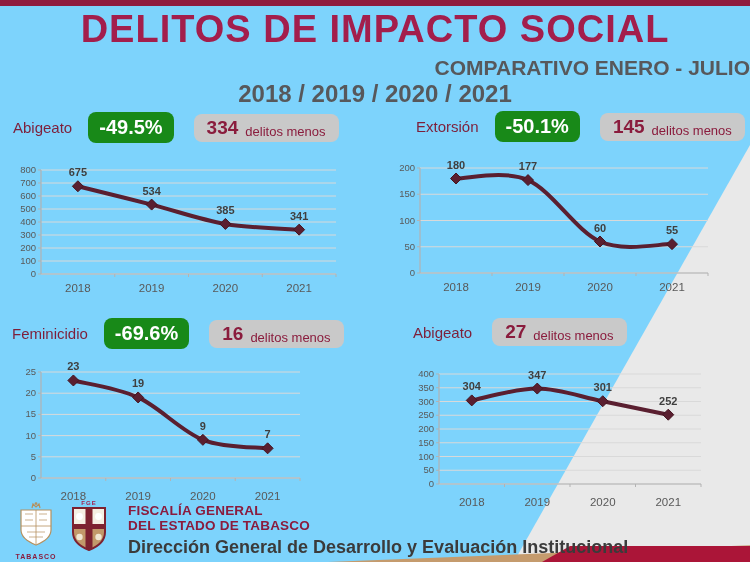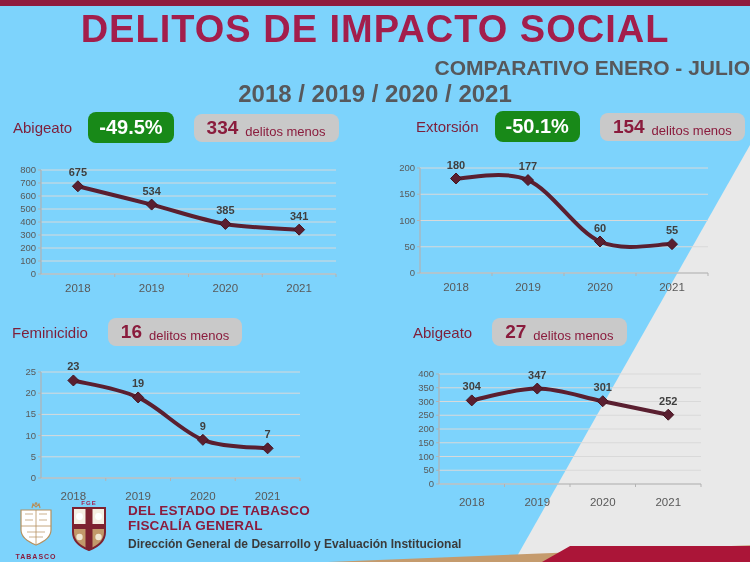--- a/index.html
+++ b/index.html
@@ -40,21 +40,21 @@
   #card-homicidio .card-header{padding-left:8px;}
   #card-homicidio svg{left:2px;top:44px;}
 
   
   .logo1{position:absolute;left:12px;top:502px;z-index:2;width:48px;text-align:center;}
   .logo1-caption{font-size:7px;font-weight:bold;color:#8a1c3d;letter-spacing:1px;margin-top:1px;}
   .logo2{position:absolute;left:70px;top:500px;z-index:2;width:38px;text-align:center;}
   .logo2-caption{font-size:6px;font-weight:bold;color:#a31e4c;letter-spacing:1px;}
   .footer-text{position:absolute;left:128px;top:503px;z-index:2;}
   .org-line{font-size:13.5px;font-weight:bold;color:#8a1c3d;line-height:15px;letter-spacing:.2px;}
-  .division{margin-top:4px;font-size:12px;font-weight:600;color:#3b3b3b;}
+  .division{margin-top:4px;font-size:18px;font-weight:600;color:#3b3b3b;}
 
   .tan-band{position:absolute;left:328px;top:544px;width:422px;height:18px;background:#c59b6d;
         clip-path:polygon(0 100%,100% 7%,100% 100%);z-index:1;}
   .maroon-band{position:absolute;left:542px;top:546px;width:208px;height:16px;background:#ab1538;
         clip-path:polygon(13.5% 0,100% 0,100% 100%,0 100%);z-index:1;}
 </style>
 </head>
 <body>
 
 <div class="stage">
@@ -122,21 +122,21 @@
         <text x="289.125" y="61.67" text-anchor="middle" font-size="11" font-weight="bold" fill="#3f3f3f" font-family="&quot;Liberation Sans&quot;, sans-serif">341</text>
         <text x="289.125" y="134" text-anchor="middle" font-size="11.5" fill="#595959" font-family="&quot;Liberation Sans&quot;, sans-serif">2021</text>
       </svg>
   </div>
 
   <div class="card" id="card-extorsion">
     <div class="card-header">
       <span class="crime-label">Extorsión</span>
       <span class="pct-badge">-50.1%</span>
       <span class="delta-badge">
-        <span class="delta-num">154</span>
+        <span class="delta-num">145</span>
         <span class="delta-text">delitos menos</span>
       </span>
     </div>
     <svg width="330" height="142">
         <line x1="30" x2="318" y1="116" y2="116" stroke="#d9d9d9" stroke-width="1"></line>
         <line x1="27" x2="30" y1="116" y2="116" stroke="#b3b3b3" stroke-width="1"></line>
         <text x="25" y="119" text-anchor="end" font-size="9.5" fill="#595959" font-family="&quot;Liberation Sans&quot;, sans-serif">0</text>
         <line x1="30" x2="318" y1="89.75" y2="89.75" stroke="#d9d9d9" stroke-width="1"></line>
         <line x1="27" x2="30" y1="89.75" y2="89.75" stroke="#b3b3b3" stroke-width="1"></line>
         <text x="25" y="92.75" text-anchor="end" font-size="9.5" fill="#595959" font-family="&quot;Liberation Sans&quot;, sans-serif">50</text>
@@ -167,20 +167,21 @@
         <text x="210" y="134" text-anchor="middle" font-size="11.5" fill="#595959" font-family="&quot;Liberation Sans&quot;, sans-serif">2020</text>
         <path d="M282,81.625 L287.5,87.125 L282,92.625 L276.5,87.125 Z" fill="#5a1f30" stroke="#451521" stroke-width="1"></path>
         <text x="282" y="77.125" text-anchor="middle" font-size="11" font-weight="bold" fill="#3f3f3f" font-family="&quot;Liberation Sans&quot;, sans-serif">55</text>
         <text x="282" y="134" text-anchor="middle" font-size="11.5" fill="#595959" font-family="&quot;Liberation Sans&quot;, sans-serif">2021</text>
       </svg>
   </div>
 
   <div class="card" id="card-feminicidio">
     <div class="card-header">
       <span class="crime-label">Feminicidio</span>
+      <span class="pct-badge">-69.6%</span>
       <span class="delta-badge">
         <span class="delta-num">16</span>
         <span class="delta-text">delitos menos</span>
       </span>
     </div>
     <svg width="300" height="148">
         <line x1="33" x2="292" y1="118" y2="118" stroke="#d9d9d9" stroke-width="1"></line>
         <line x1="30" x2="33" y1="118" y2="118" stroke="#b3b3b3" stroke-width="1"></line>
         <text x="28" y="121" text-anchor="end" font-size="9.5" fill="#595959" font-family="&quot;Liberation Sans&quot;, sans-serif">0</text>
         <line x1="33" x2="292" y1="96.80000000000001" y2="96.80000000000001" stroke="#d9d9d9" stroke-width="1"></line>
@@ -308,20 +309,20 @@
         <circle cx="8.5" cy="10.5" r="3.4" fill="#ffffff"></circle>
         <circle cx="27.5" cy="10.5" r="3.4" fill="#ffffff"></circle>
         <circle cx="8.5" cy="31" r="3.2" fill="#f0e6d2"></circle>
         <circle cx="27.5" cy="31" r="3.2" fill="#f0e6d2"></circle>
       </g>
       <path d="M2 2 H34 V26 Q34 38 18 44 Q2 38 2 26 Z" fill="none" stroke="#7d2230" stroke-width="2"></path>
     </svg>
   </div>
 
   <div class="footer-text">
+    <div class="org-line">FISCALÍA GENERAL</div>
     <div class="org-line">DEL ESTADO DE TABASCO</div>
-    <div class="org-line">FISCALÍA GENERAL</div>
     <div class="division">Dirección General de Desarrollo y Evaluación Institucional</div>
   </div>
 
   <div class="tan-band"></div>
   <div class="maroon-band"></div>
 </div>
 
 </body></html>

